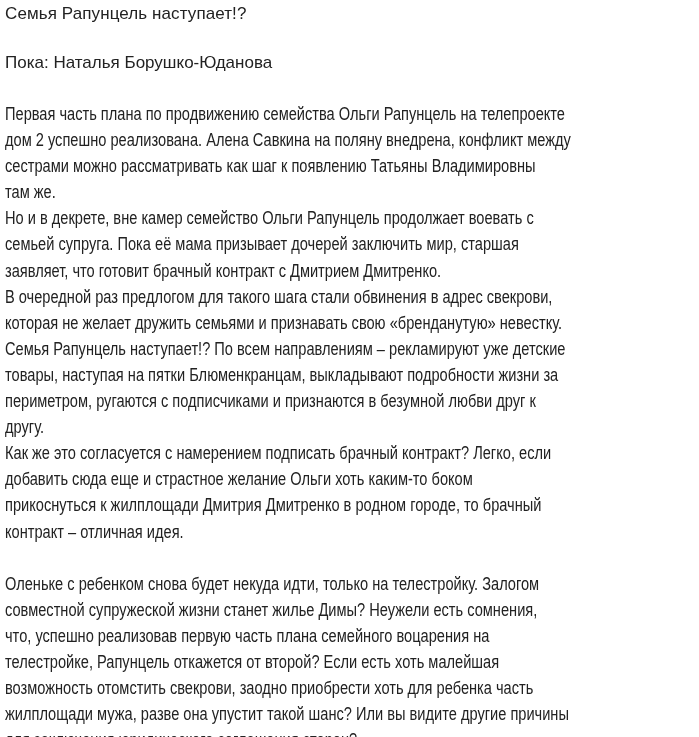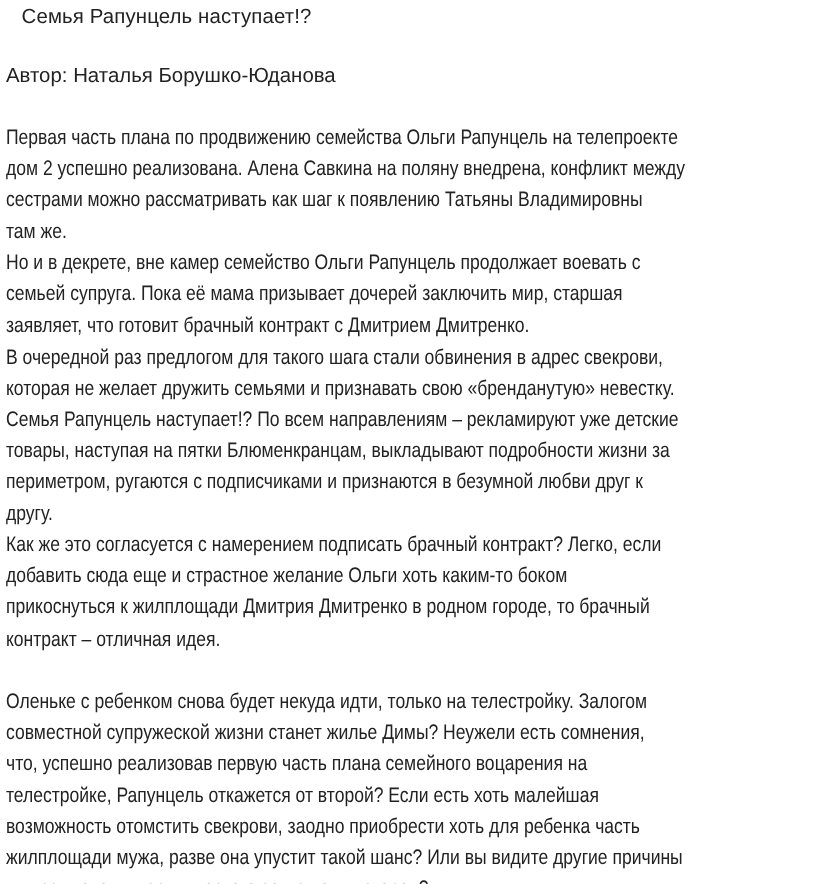--- a/index.html
+++ b/index.html
@@ -3,21 +3,21 @@
   <meta charset="utf-8">
   <style>
     html, body { margin: 0; padding: 0; background: #ffffff; }
     body {
       width: 699px; height: 737px; overflow: hidden;
       color: #222222;
       font-family: "Liberation Sans", "DejaVu Sans", sans-serif;
     }
     .page { position: relative; padding: 0 0 0 6px; }
     .title {
-      position: absolute; left: 18px; top: 3px;
+      position: absolute; left: 5px; top: 3px;
       font-size: 17px; line-height: 22px; letter-spacing: 0.1px;
       white-space: nowrap;
     }
     .author {
       position: absolute; left: 5px; top: 52px;
       font-size: 17px; line-height: 22px;
       white-space: nowrap;
     }
     .body {
       position: absolute; left: 5px; top: 101px; width: 700px;
@@ -27,21 +27,21 @@
       font-size: 17.5px; white-space: nowrap;
       transform: scaleX(0.835); transform-origin: left center;
     }
     .gap { height: 26.1px; }
   </style>
 </head>
 <body>
 
 <div class="page">
   <div class="title">Семья Рапунцель наступает!?</div>
-  <div class="author">Автор: Наталья Борушко-Юданова</div>
+  <div class="author">Пока: Наталья Борушко-Юданова</div>
   <div class="body">
     <span class="line">Первая часть плана по продвижению семейства Ольги Рапунцель на телепроекте</span>
     <span class="line">дом 2 успешно реализована. Алена Савкина на поляну внедрена, конфликт между</span>
     <span class="line">сестрами можно рассматривать как шаг к появлению Татьяны Владимировны</span>
     <span class="line">там же.</span>
     <span class="line">Но и в декрете, вне камер семейство Ольги Рапунцель продолжает воевать с</span>
     <span class="line">семьей супруга. Пока её мама призывает дочерей заключить мир, старшая</span>
     <span class="line">заявляет, что готовит брачный контракт с Дмитрием Дмитренко.</span>
     <span class="line">В очередной раз предлогом для такого шага стали обвинения в адрес свекрови,</span>
     <span class="line">которая не желает дружить семьями и признавать свою «бренданутую» невестку.</span>

